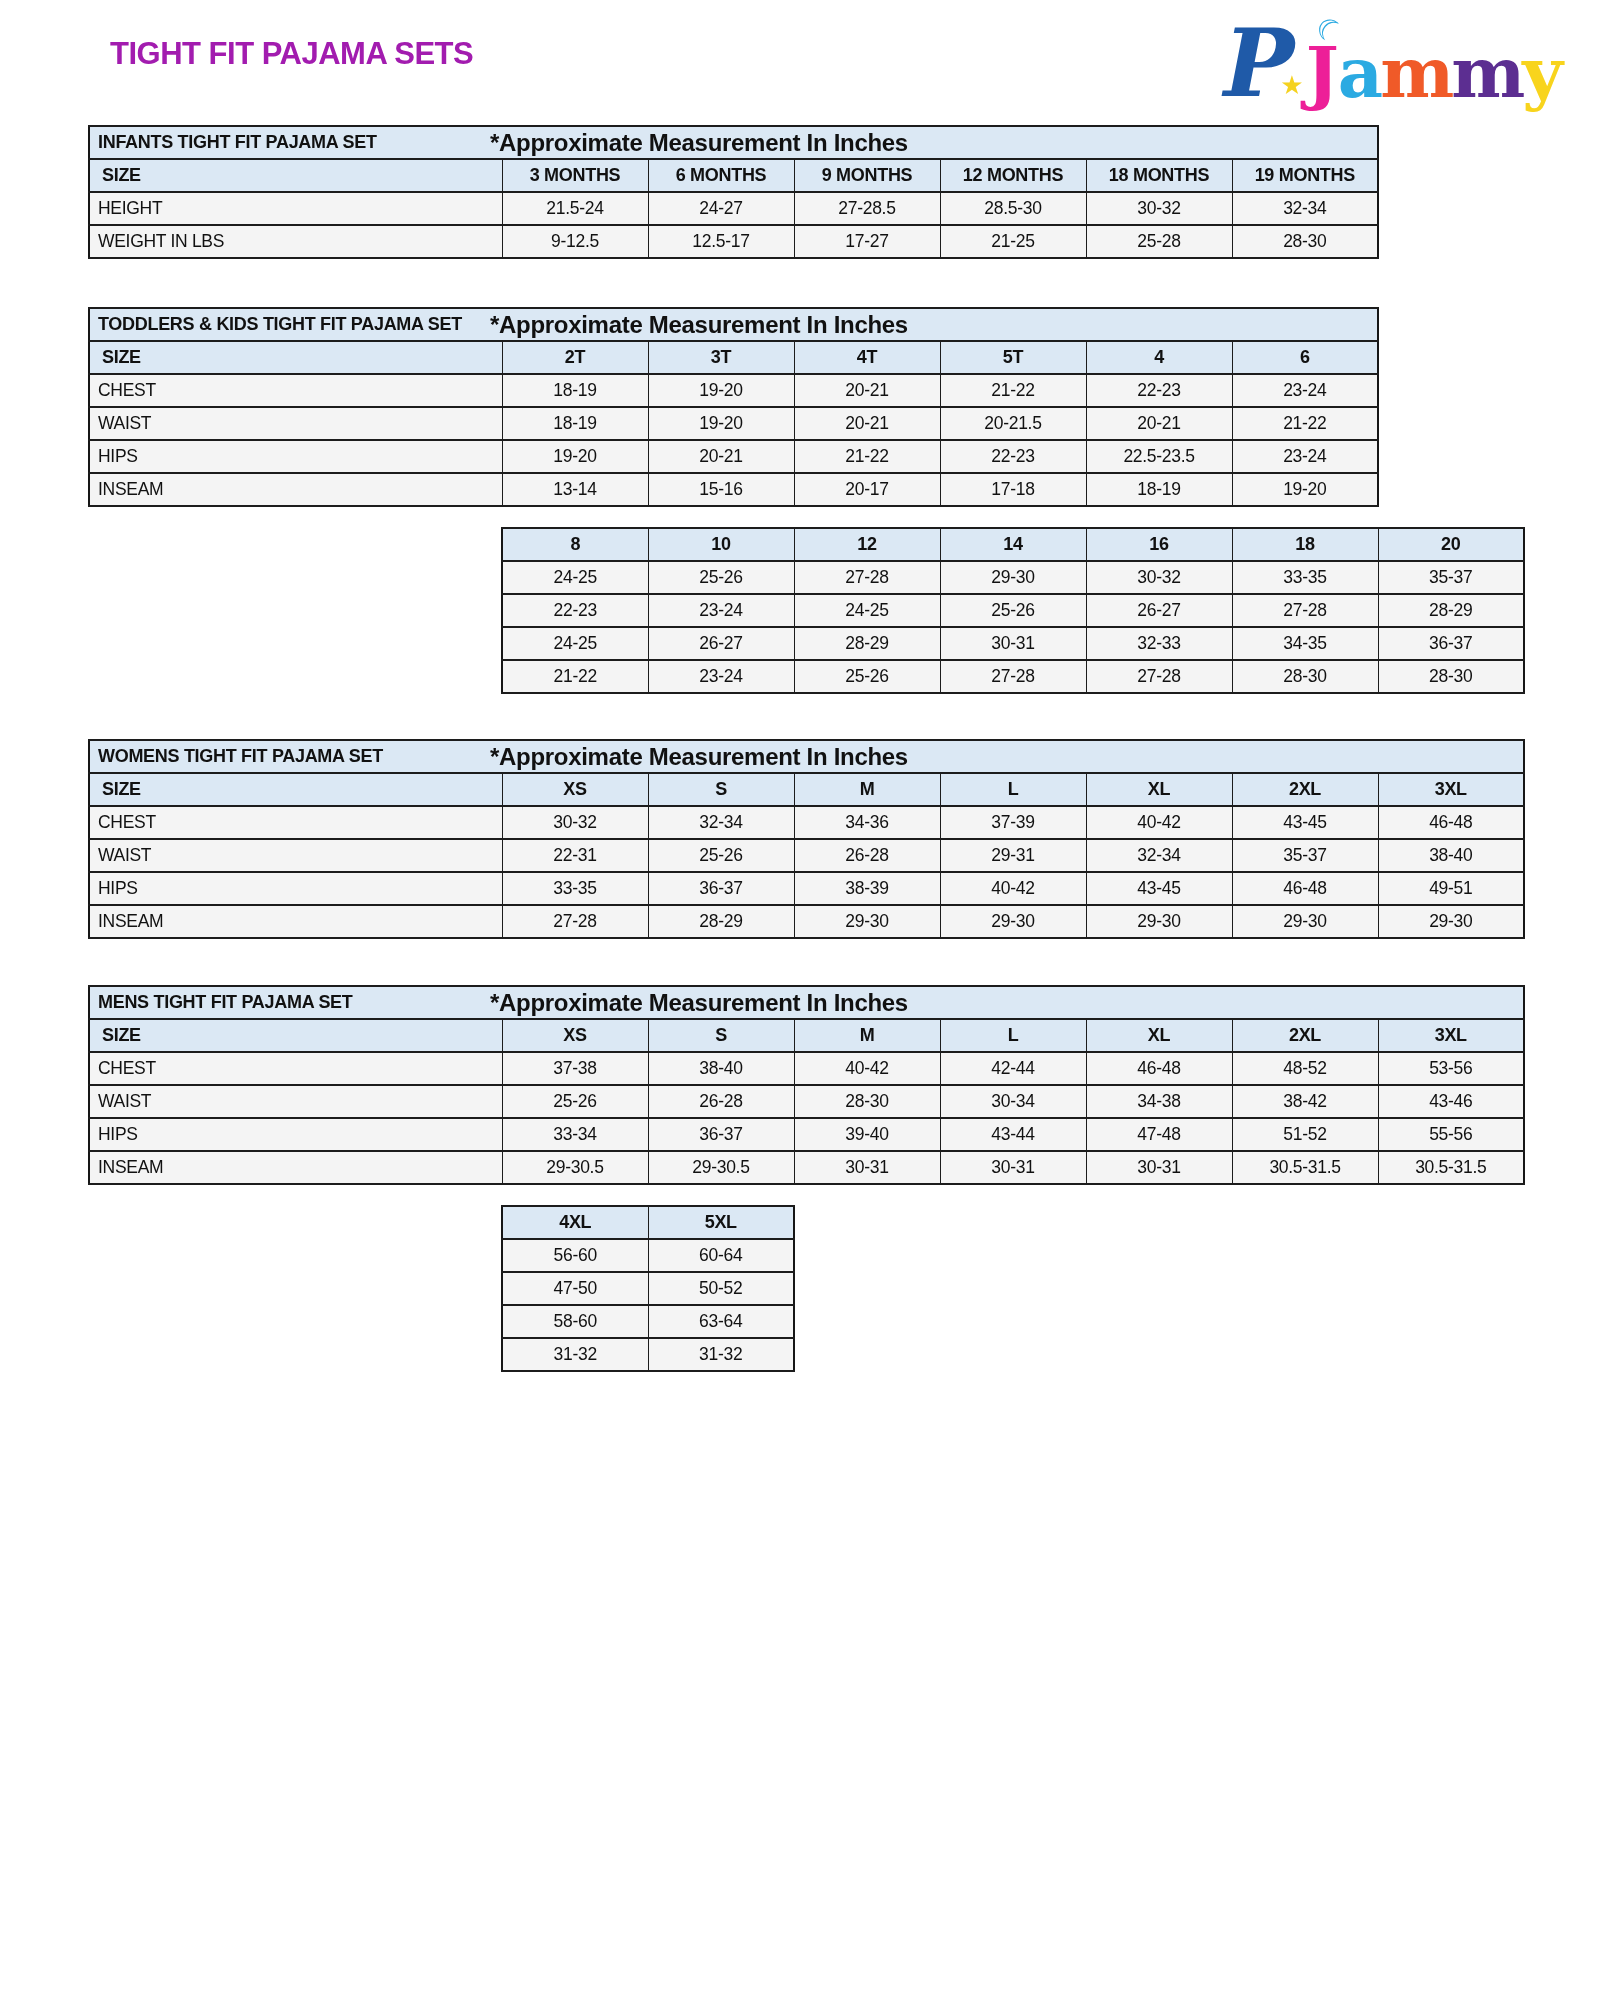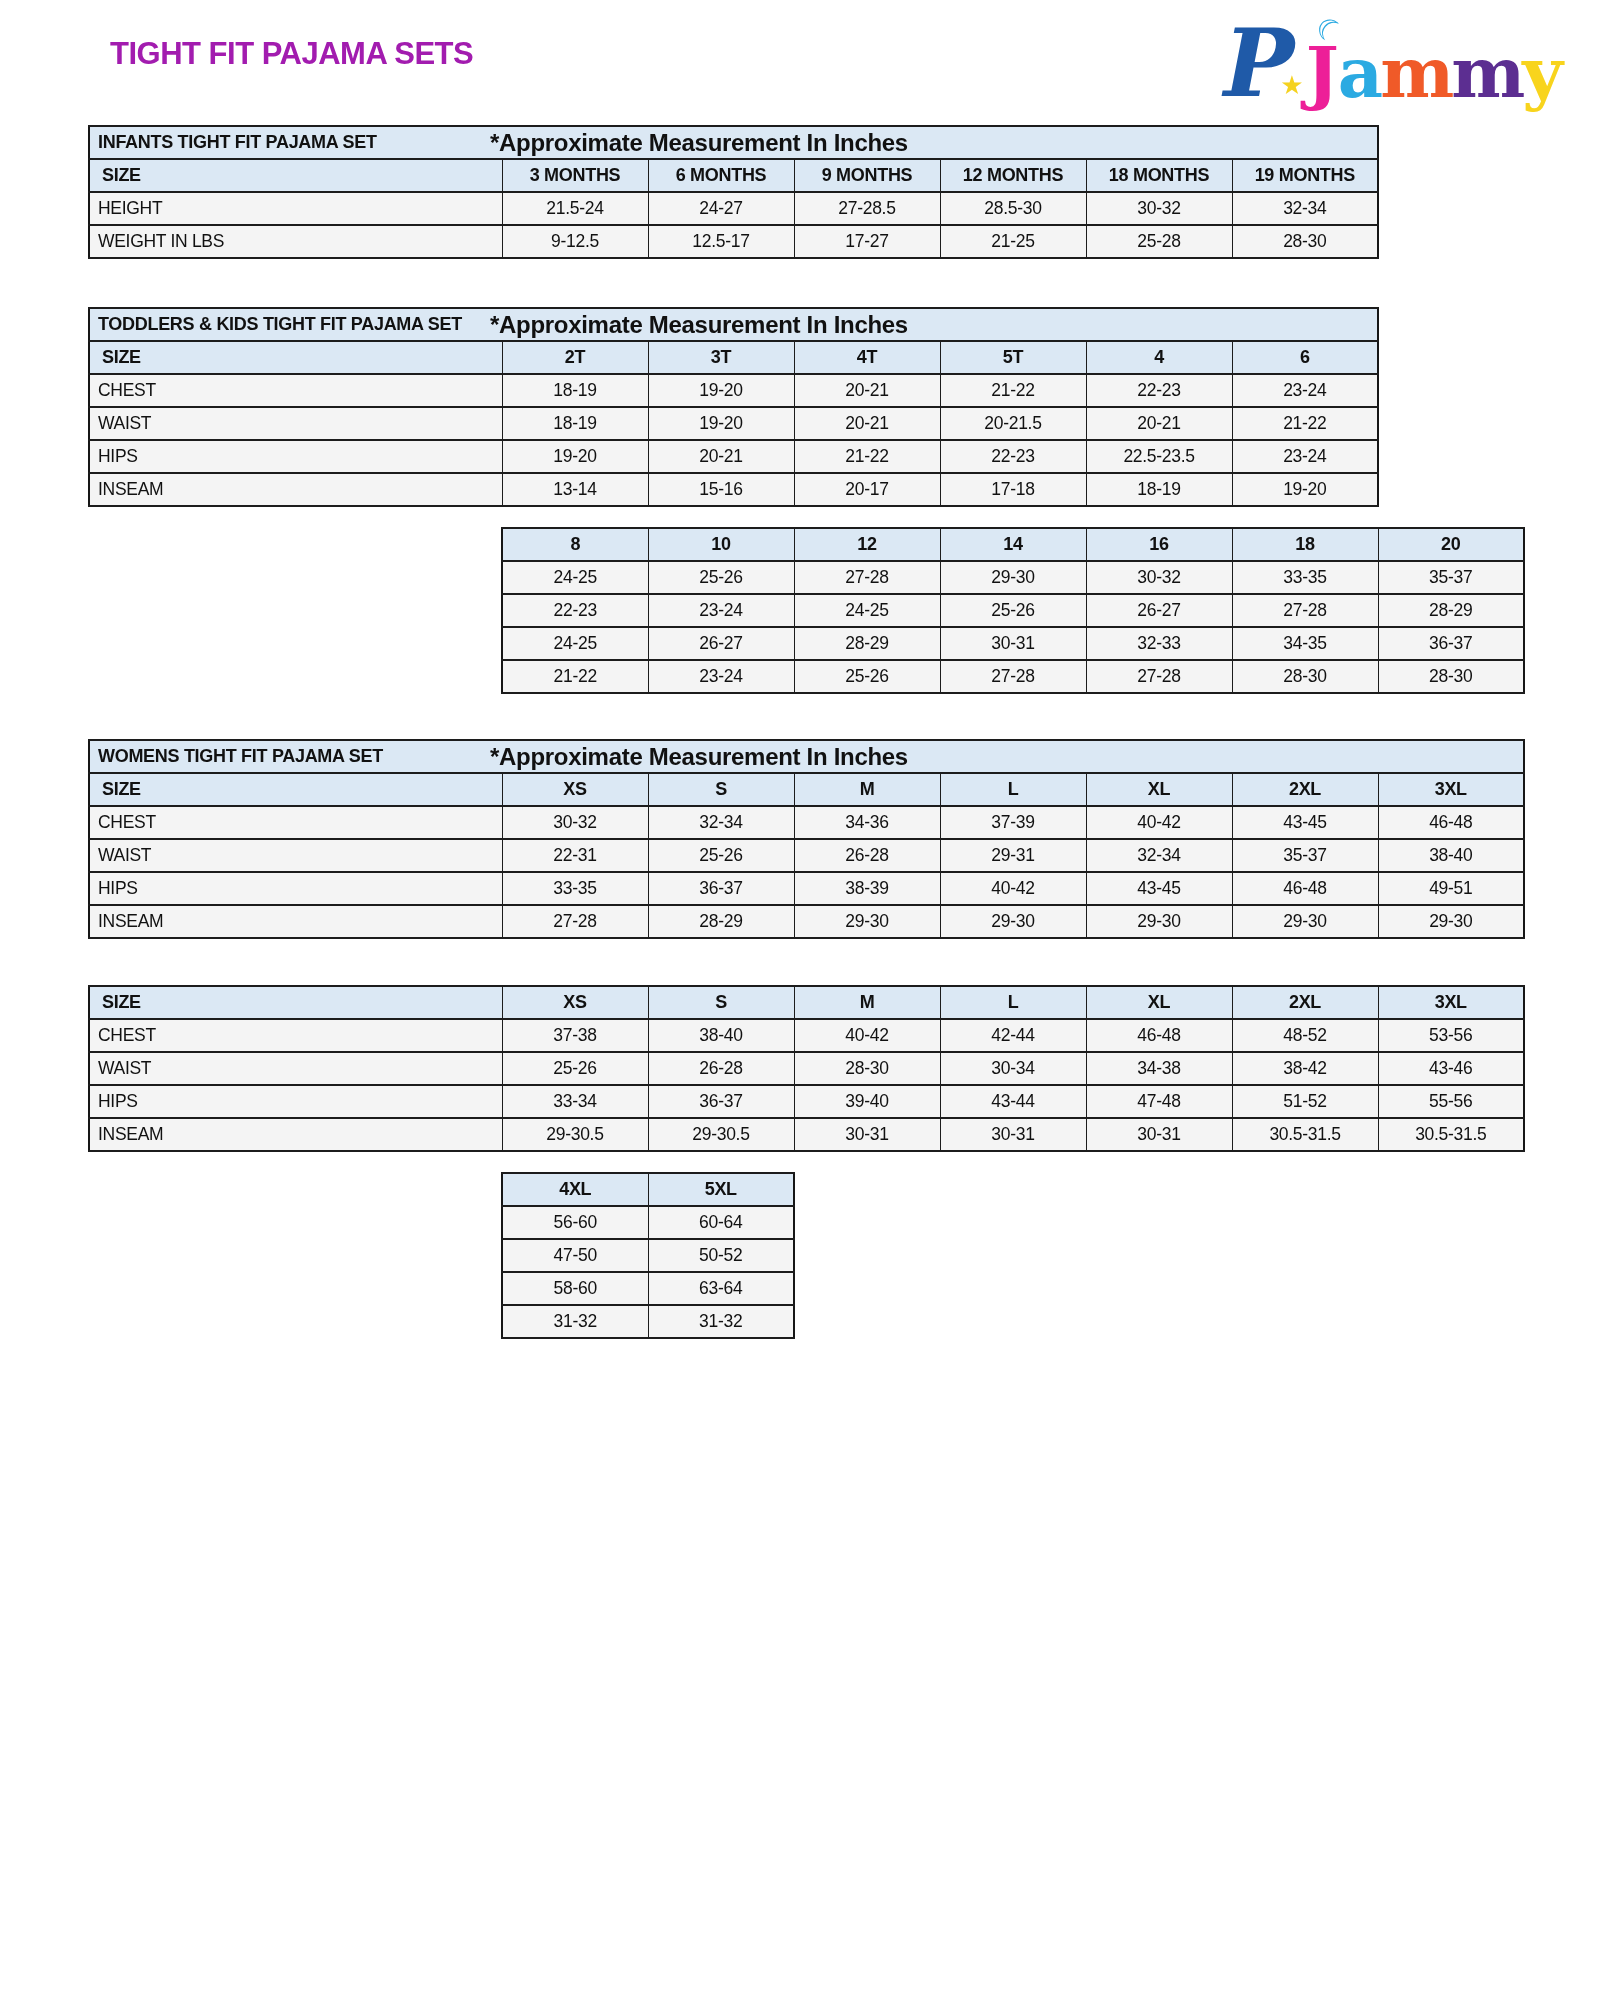--- a/index.html
+++ b/index.html
@@ -314,20 +314,23 @@
           <col style="width: 146px;">
           <col style="width: 146px;">
           <col style="width: 146px;">
           <col style="width: 146px;">
           <col style="width: 146px;">
           <col style="width: 146px;">
           <col style="width: 146px;">
         </colgroup>
         <tbody>
           <tr>
+            <td colspan="8" class="band"><span>MENS TIGHT FIT PAJAMA SET</span><span class="band-note">*Approximate Measurement In Inches</span></td>
+          </tr>
+          <tr>
             <th class="hdr label">SIZE</th>
             <th class="hdr">XS</th>
             <th class="hdr">S</th>
             <th class="hdr">M</th>
             <th class="hdr">L</th>
             <th class="hdr">XL</th>
             <th class="hdr">2XL</th>
             <th class="hdr">3XL</th>
           </tr>
           <tr>

